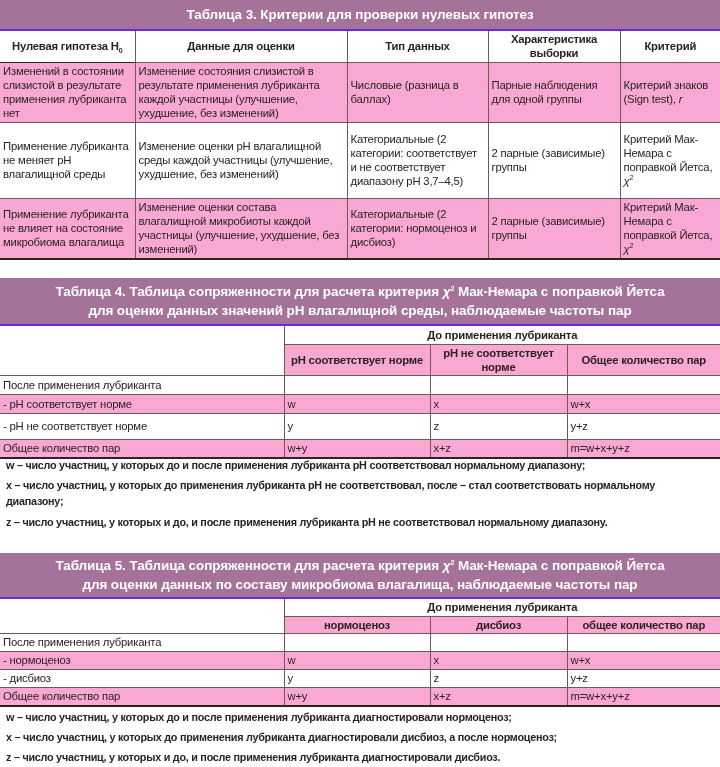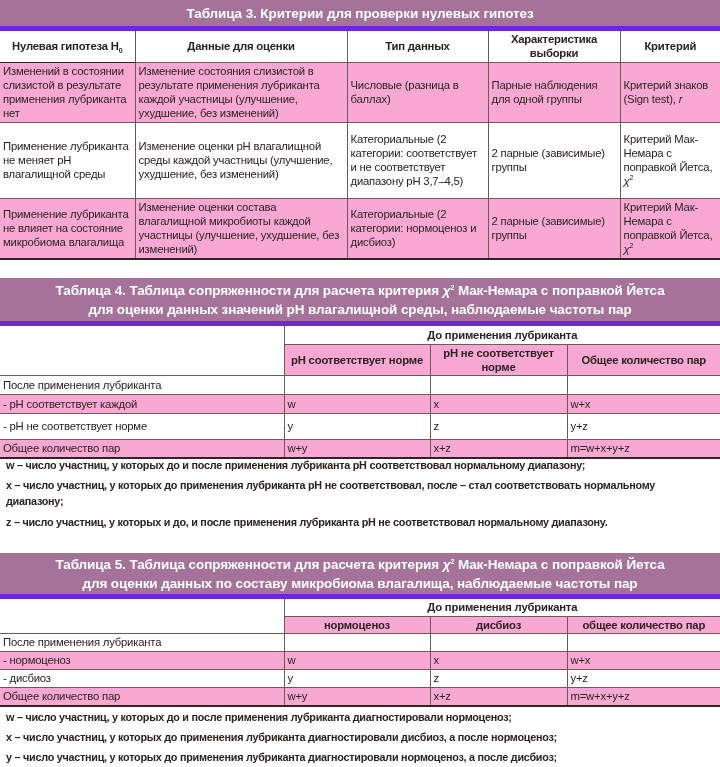--- a/index.html
+++ b/index.html
@@ -6,21 +6,21 @@
   body {
     width: 720px; height: 767px; overflow: hidden; position: relative;
     font-family: "Liberation Sans", "DejaVu Sans", sans-serif;
     color: #2a2320;
   }
   .title-band {
     position: absolute; left: 0; width: 720px;
     background: #a5739a; color: #ffffff;
     font-weight: bold; text-align: center;
     font-size: 13.5px; line-height: 19px;
-    border-bottom: 5px solid #6d28d9;
+    border-bottom: 2px solid #6d28d9;
     box-sizing: border-box;
     display: flex; flex-direction: column; justify-content: center;
     letter-spacing: -0.1px;
   }
   table { position: absolute; left: 0; width: 720px; border-collapse: collapse; table-layout: fixed; }
   td, th {
     font-size: 11.3px; line-height: 14px; padding: 0 3px;
     border-bottom: 1px solid #6b5a55;
     vertical-align: middle;
     letter-spacing: -0.2px;
@@ -108,21 +108,21 @@
     <th class="vl">pH не соответствует норме</th>
     <th class="vl">Общее количество пар</th>
   </tr>
   <tr style="height:19px;">
     <td class="lft">После применения лубриканта</td>
     <td class="vl ctr"></td>
     <td class="vl ctr"></td>
     <td class="vl ctr"></td>
   </tr>
   <tr class="pink" style="height:19px;">
-    <td class="lft">- pH соответствует каждой</td>
+    <td class="lft">- pH соответствует норме</td>
     <td class="vl ctr">w</td>
     <td class="vl ctr">x</td>
     <td class="vl ctr">w+x</td>
   </tr>
   <tr style="height:26px;">
     <td class="lft">- pH не соответствует норме</td>
     <td class="vl ctr">y</td>
     <td class="vl ctr">z</td>
     <td class="vl ctr">y+z</td>
   </tr>
@@ -186,15 +186,14 @@
     <td class="vl ctr bottom-thick">w+y</td>
     <td class="vl ctr bottom-thick">x+z</td>
     <td class="vl ctr bottom-thick">m=w+x+y+z</td>
   </tr>
 </tbody>
   </table>
 
 <div class="notes" style="top:705px; left:2px;">
   <div>w – число участниц, у которых до и после применения лубриканта диагностировали нормоценоз;</div>
   <div>x – число участниц, у которых до применения лубриканта диагностировали дисбиоз, а после нормоценоз;</div>
-  <div>y – число участниц, у которых до применения лубриканта диагностировали нормоценоз, а после дисбиоз;</div>
   <div>z – число участниц, у которых и до, и после применения лубриканта диагностировали дисбиоз.</div>
 </div>
 
 </body></html>

